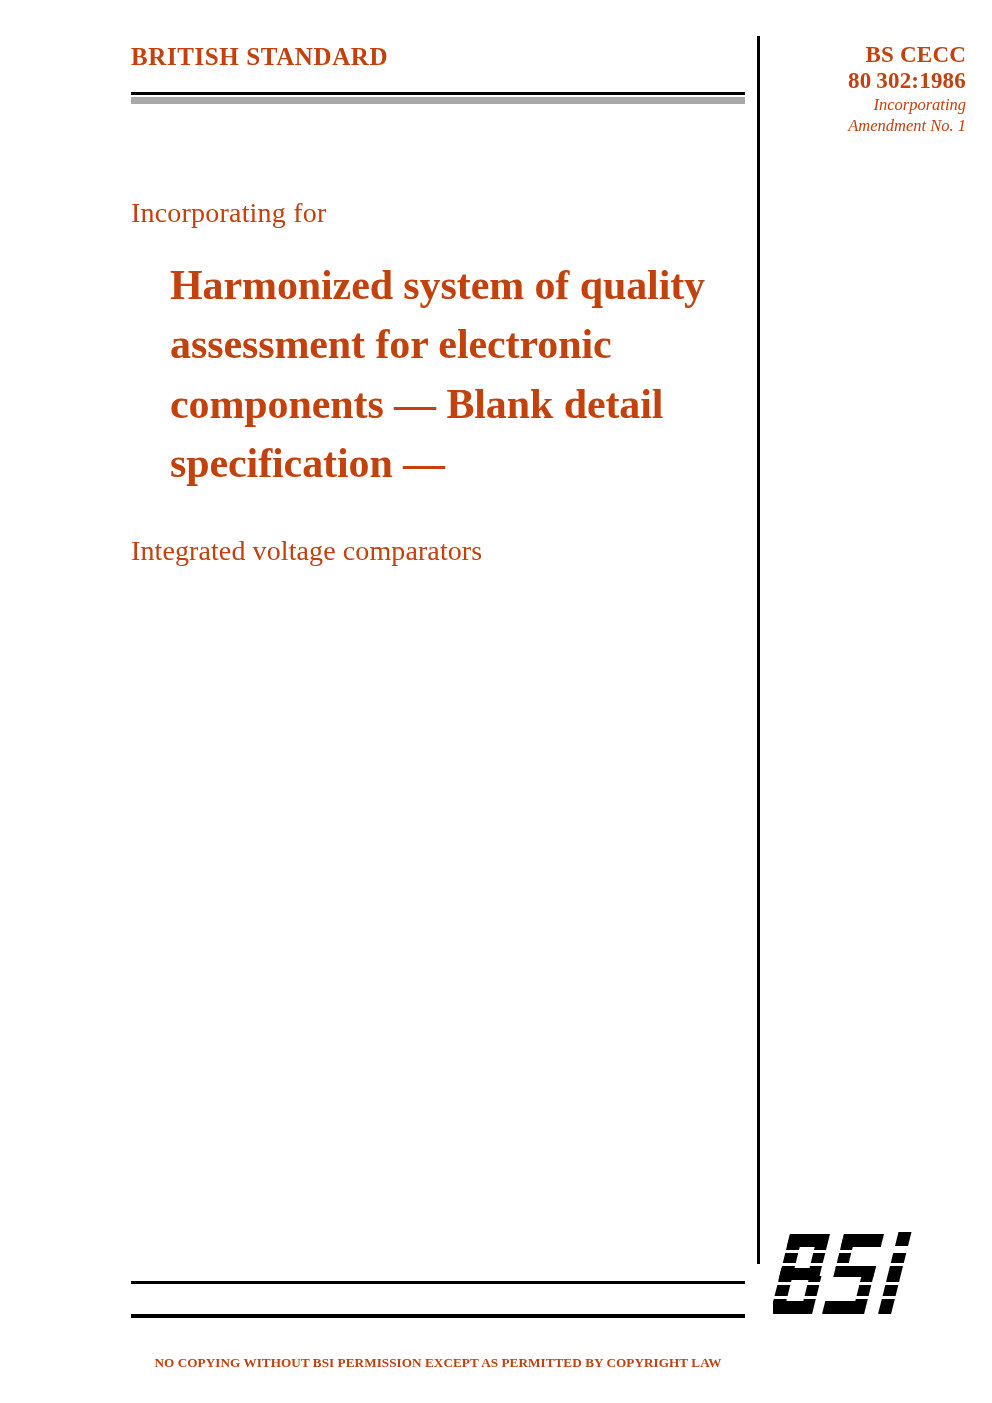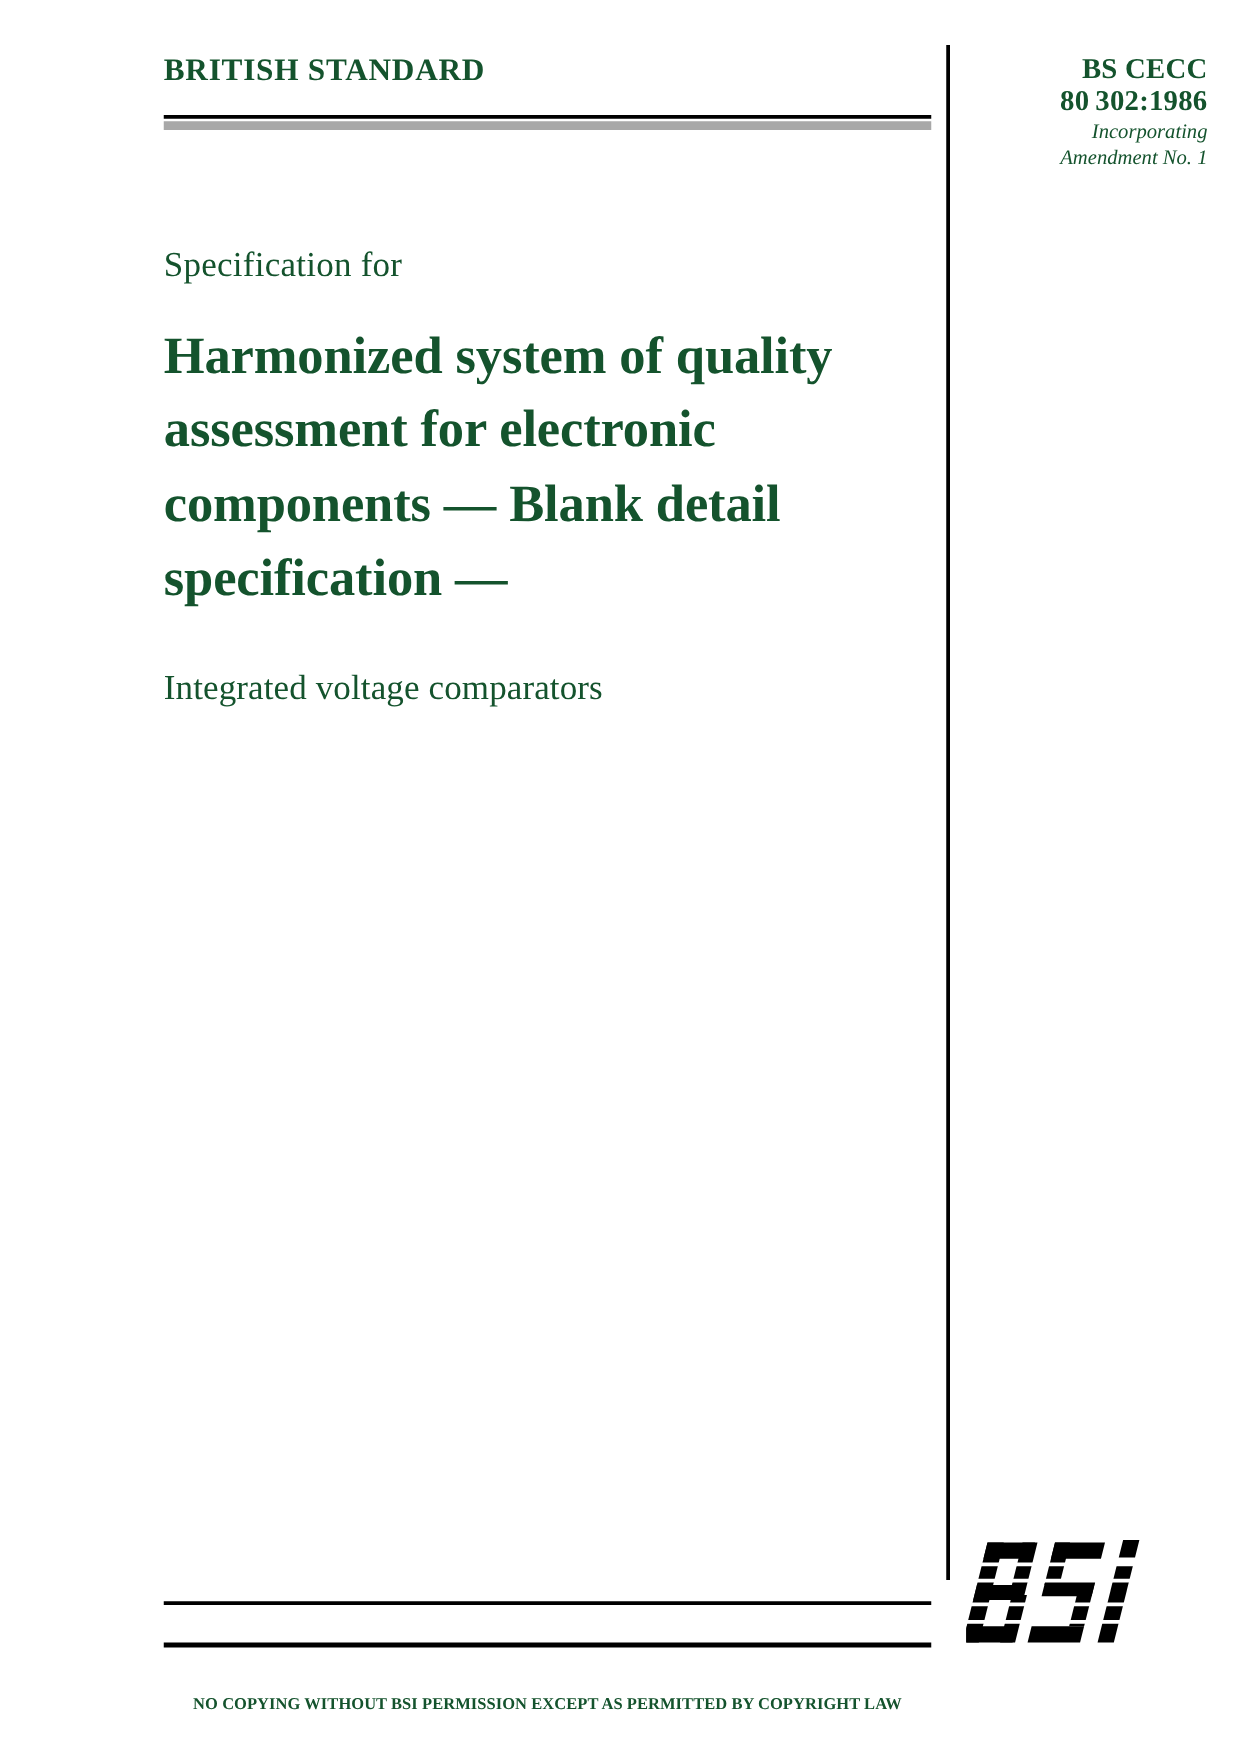--- a/index.html
+++ b/index.html
@@ -6,21 +6,21 @@
     margin: 0;
     padding: 0;
     background: #ffffff;
   }
   .page {
     position: relative;
     width: 988px;
     height: 1403px;
     background: #ffffff;
     font-family: "Liberation Serif", serif;
-    color: #14532d;
+    color: #c2410c;
     overflow: hidden;
     box-sizing: border-box;
   }
 
   
   .header {
     position: absolute;
     left: 131px;
     top: 44px;
     width: 740px;
@@ -92,20 +92,21 @@
     font-size: 28px;
     line-height: 1.2;
     letter-spacing: 0.2px;
   }
   .big-title {
     margin-top: 26px;
     font-weight: bold;
     font-size: 42px;
     line-height: 1.42;
     letter-spacing: -0.1px;
+    margin-left: 39px;
   }
   .subtitle {
     margin-top: 40px;
     font-size: 28px;
     line-height: 1.2;
     letter-spacing: 0.1px;
   }
 
   
   .footer-rule-top {
@@ -162,21 +163,21 @@
   <div class="right-col">
     <div class="ref-line">BS CECC</div>
     <div class="ref-line">80 302:1986</div>
     <div class="incorporating">
       <div>Incorporating</div>
       <div>Amendment No. 1</div>
     </div>
   </div>
 
   <div class="main">
-    <div class="spec-for">Specification for</div>
+    <div class="spec-for">Incorporating for</div>
     <div class="big-title">Harmonized system of quality assessment for electronic components — Blank detail specification —</div>
     <div class="subtitle">Integrated voltage comparators</div>
   </div>
 
   <div class="footer-rule-top"></div>
   <div class="footer-note">NO COPYING WITHOUT BSI PERMISSION EXCEPT AS PERMITTED BY COPYRIGHT LAW</div>
   <div class="footer-rule-bottom"></div>
 
   <div class="bsi-logo">
     <svg viewBox="0 0 175 95" width="175" height="95" aria-hidden="true">

